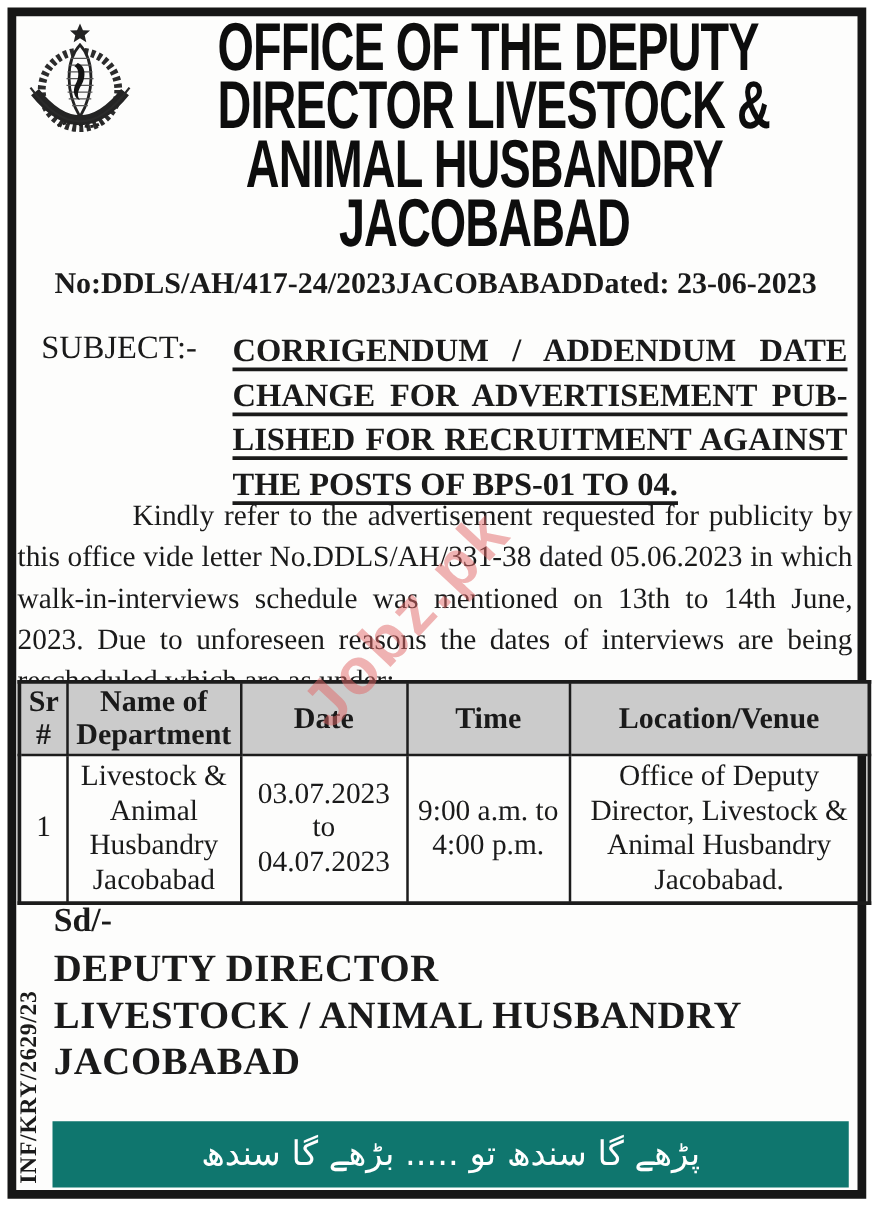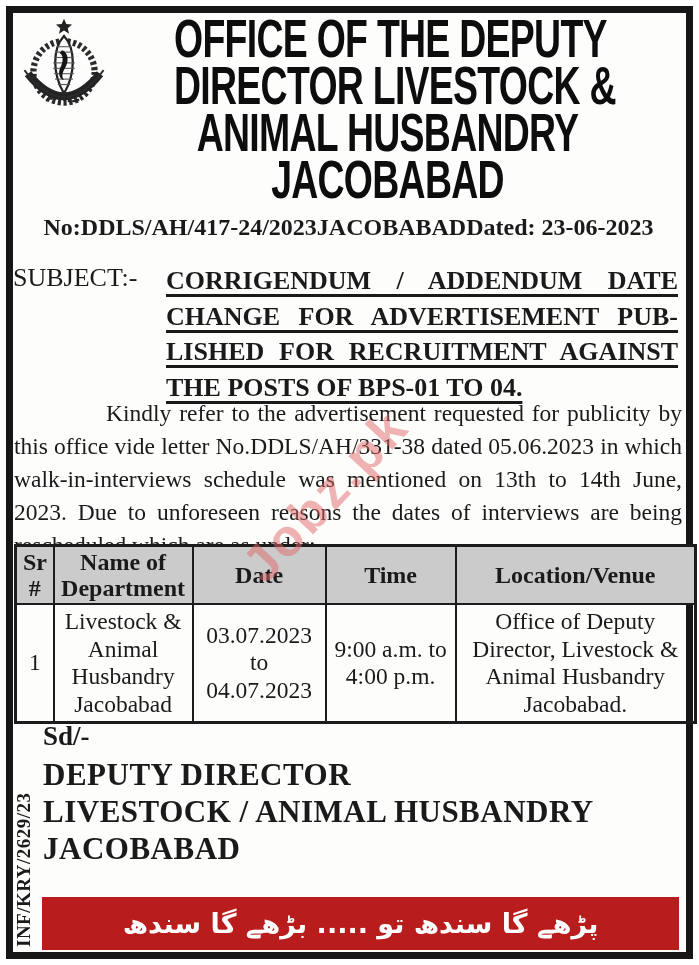--- a/index.html
+++ b/index.html
@@ -17,21 +17,21 @@
     font-family:"Liberation Sans", sans-serif;font-weight:700;
     font-size:52px;line-height:47px;letter-spacing:-1px;color:#0d0d0d;
     transform:scale(0.72,1.04);white-space:nowrap;
   }
   
   .refline{
     position:absolute;left:2px;right:4px;top:201px;display:flex;
     justify-content:center;font-weight:700;font-size:24px;
   }
   
-  .subject{position:absolute;left:0;right:8px;top:250px;display:flex;}
+  .subject{position:absolute;left:20px;right:8px;top:250px;display:flex;}
   .subject-label{flex:0 0 153px;font-size:26px;}
   .subject-lines{flex:1;}
   .subject-line{
     font-weight:700;font-size:26px;line-height:35.5px;
     text-decoration:underline;text-decoration-thickness:2.5px;text-underline-offset:5px;
     text-align:justify;text-align-last:justify;
   }
   .subject-line.last{text-align-last:left;}
   
   .bodytext{
@@ -57,22 +57,22 @@
   .sig .sd{font-weight:700;font-size:27px;line-height:30px;margin-bottom:5px;}
   .sig .sigline{font-weight:700;font-size:31px;line-height:37px;letter-spacing:0.5px;}
   
   .sideref{
     position:absolute;left:0px;top:934px;transform:rotate(-90deg);
     transform-origin:0 0;white-space:nowrap;font-weight:700;font-size:19px;
     letter-spacing:0.5px;
   }
   
   .banner{
-    position:absolute;left:29px;right:7px;top:884px;height:53px;background:#b91c1c;
-    display:flex;align-items:flex-end;justify-content:center;font-weight:bold;
+    position:absolute;left:29px;right:7px;top:884px;height:53px;background:#0f766e;
+    display:flex;align-items:flex-end;justify-content:center;
   }
   .banner .urdu{
     font-family:"DejaVu Sans", sans-serif;color:#ffffff;font-size:27px;
     direction:rtl;line-height:53px;
   }
   
   .watermark{
     position:absolute;left:205px;top:452px;transform:rotate(-47deg);
     font-family:"Liberation Sans", sans-serif;font-weight:700;font-size:52px;
     letter-spacing:3px;color:rgba(226,104,104,0.5);z-index:6;pointer-events:none;

